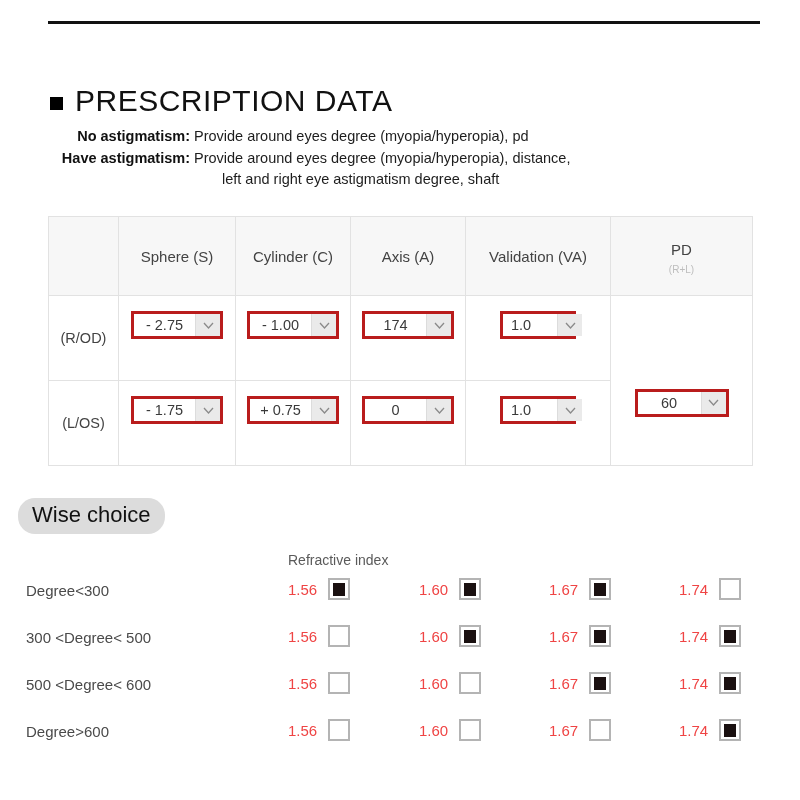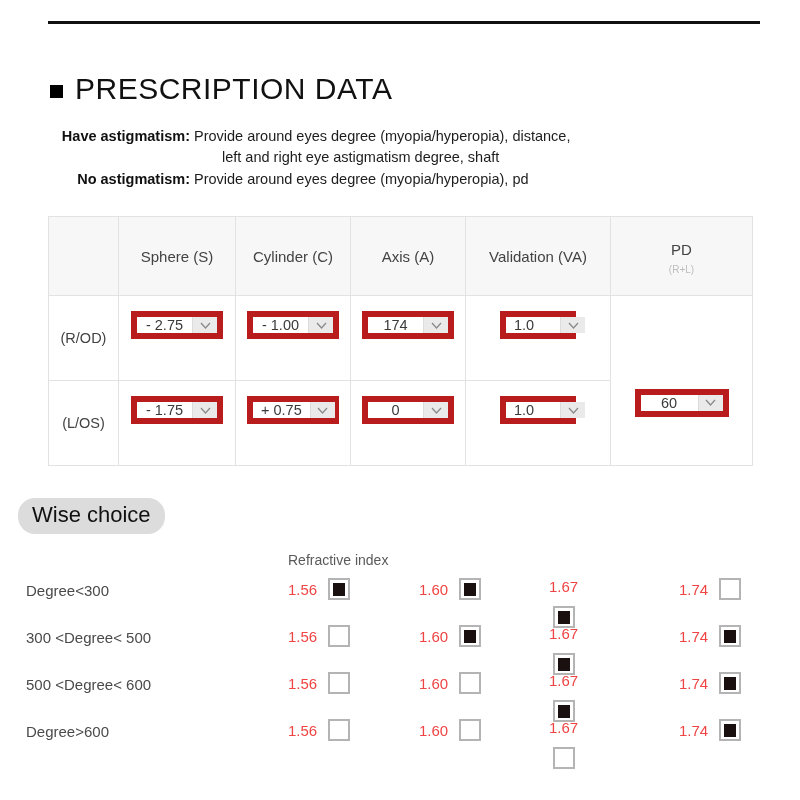--- a/index.html
+++ b/index.html
@@ -23,21 +23,21 @@
     top: 21px;
     width: 712px;
     height: 3px;
     background: #111111;
   }
 
   
   .page-title {
     position: absolute;
     left: 50px;
-    top: 72px;
+    top: 84px;
     display: flex;
     align-items: center;
     gap: 12px;
   }
   .title-bullet {
     width: 13px;
     height: 13px;
     background: #000000;
     display: inline-block;
     margin-top: 4px;
@@ -140,21 +140,21 @@
   }
   .pd-cell .cell-inner {
     padding-top: 0;
     margin-top: 44px;
   }
 
   
   .sel {
     display: inline-flex;
     align-items: stretch;
-    border: 6px solid #b91c1c;
+    border: 3px solid #b91c1c;
     background: #ffffff;
     height: 28px;
     box-sizing: border-box;
     font-size: 14.5px;
     color: #3a3a3a;
     cursor: pointer;
     user-select: none;
   }
   .sel .sel-value {
     flex: 1 1 auto;
@@ -243,45 +243,45 @@
   }
   .cbox.checked::after {
     content: "";
     display: block;
     width: 12px;
     height: 13px;
     background: #1a1010;
   }
   .col-0 { left: 288px; }
   .col-1 { left: 419px; }
-  .col-2 { left: 549px; flex-direction: column; }
+  .col-2 { left: 549px; }
   .col-3 { left: 679px; }
 </style>
 </head>
 <body>
 
 <div class="top-rule"></div>
 
 <div class="page-title">
   <span class="title-bullet"></span>
   <span class="title-text">PRESCRIPTION DATA</span>
 </div>
 
 <div class="notes">
+  <div class="note-row">
+    <div class="note-label">No astigmatism:</div>
+    <div class="note-desc">
+      <span>Provide around eyes degree (myopia/hyperopia), pd</span>
+    </div>
+  </div>
   <div class="note-row">
     <div class="note-label">Have astigmatism:</div>
     <div class="note-desc">
       <span>Provide around eyes degree (myopia/hyperopia), distance,</span>
       <span class="second-line">left and right eye astigmatism degree, shaft</span>
-    </div>
-  </div>
-  <div class="note-row">
-    <div class="note-label">No astigmatism:</div>
-    <div class="note-desc">
-      <span>Provide around eyes degree (myopia/hyperopia), pd</span>
     </div>
   </div>
 </div>
 
 <table class="rx-table">
   <colgroup>
     <col style="width:70px">
     <col style="width:117px">
     <col style="width:115px">
     <col style="width:115px">

